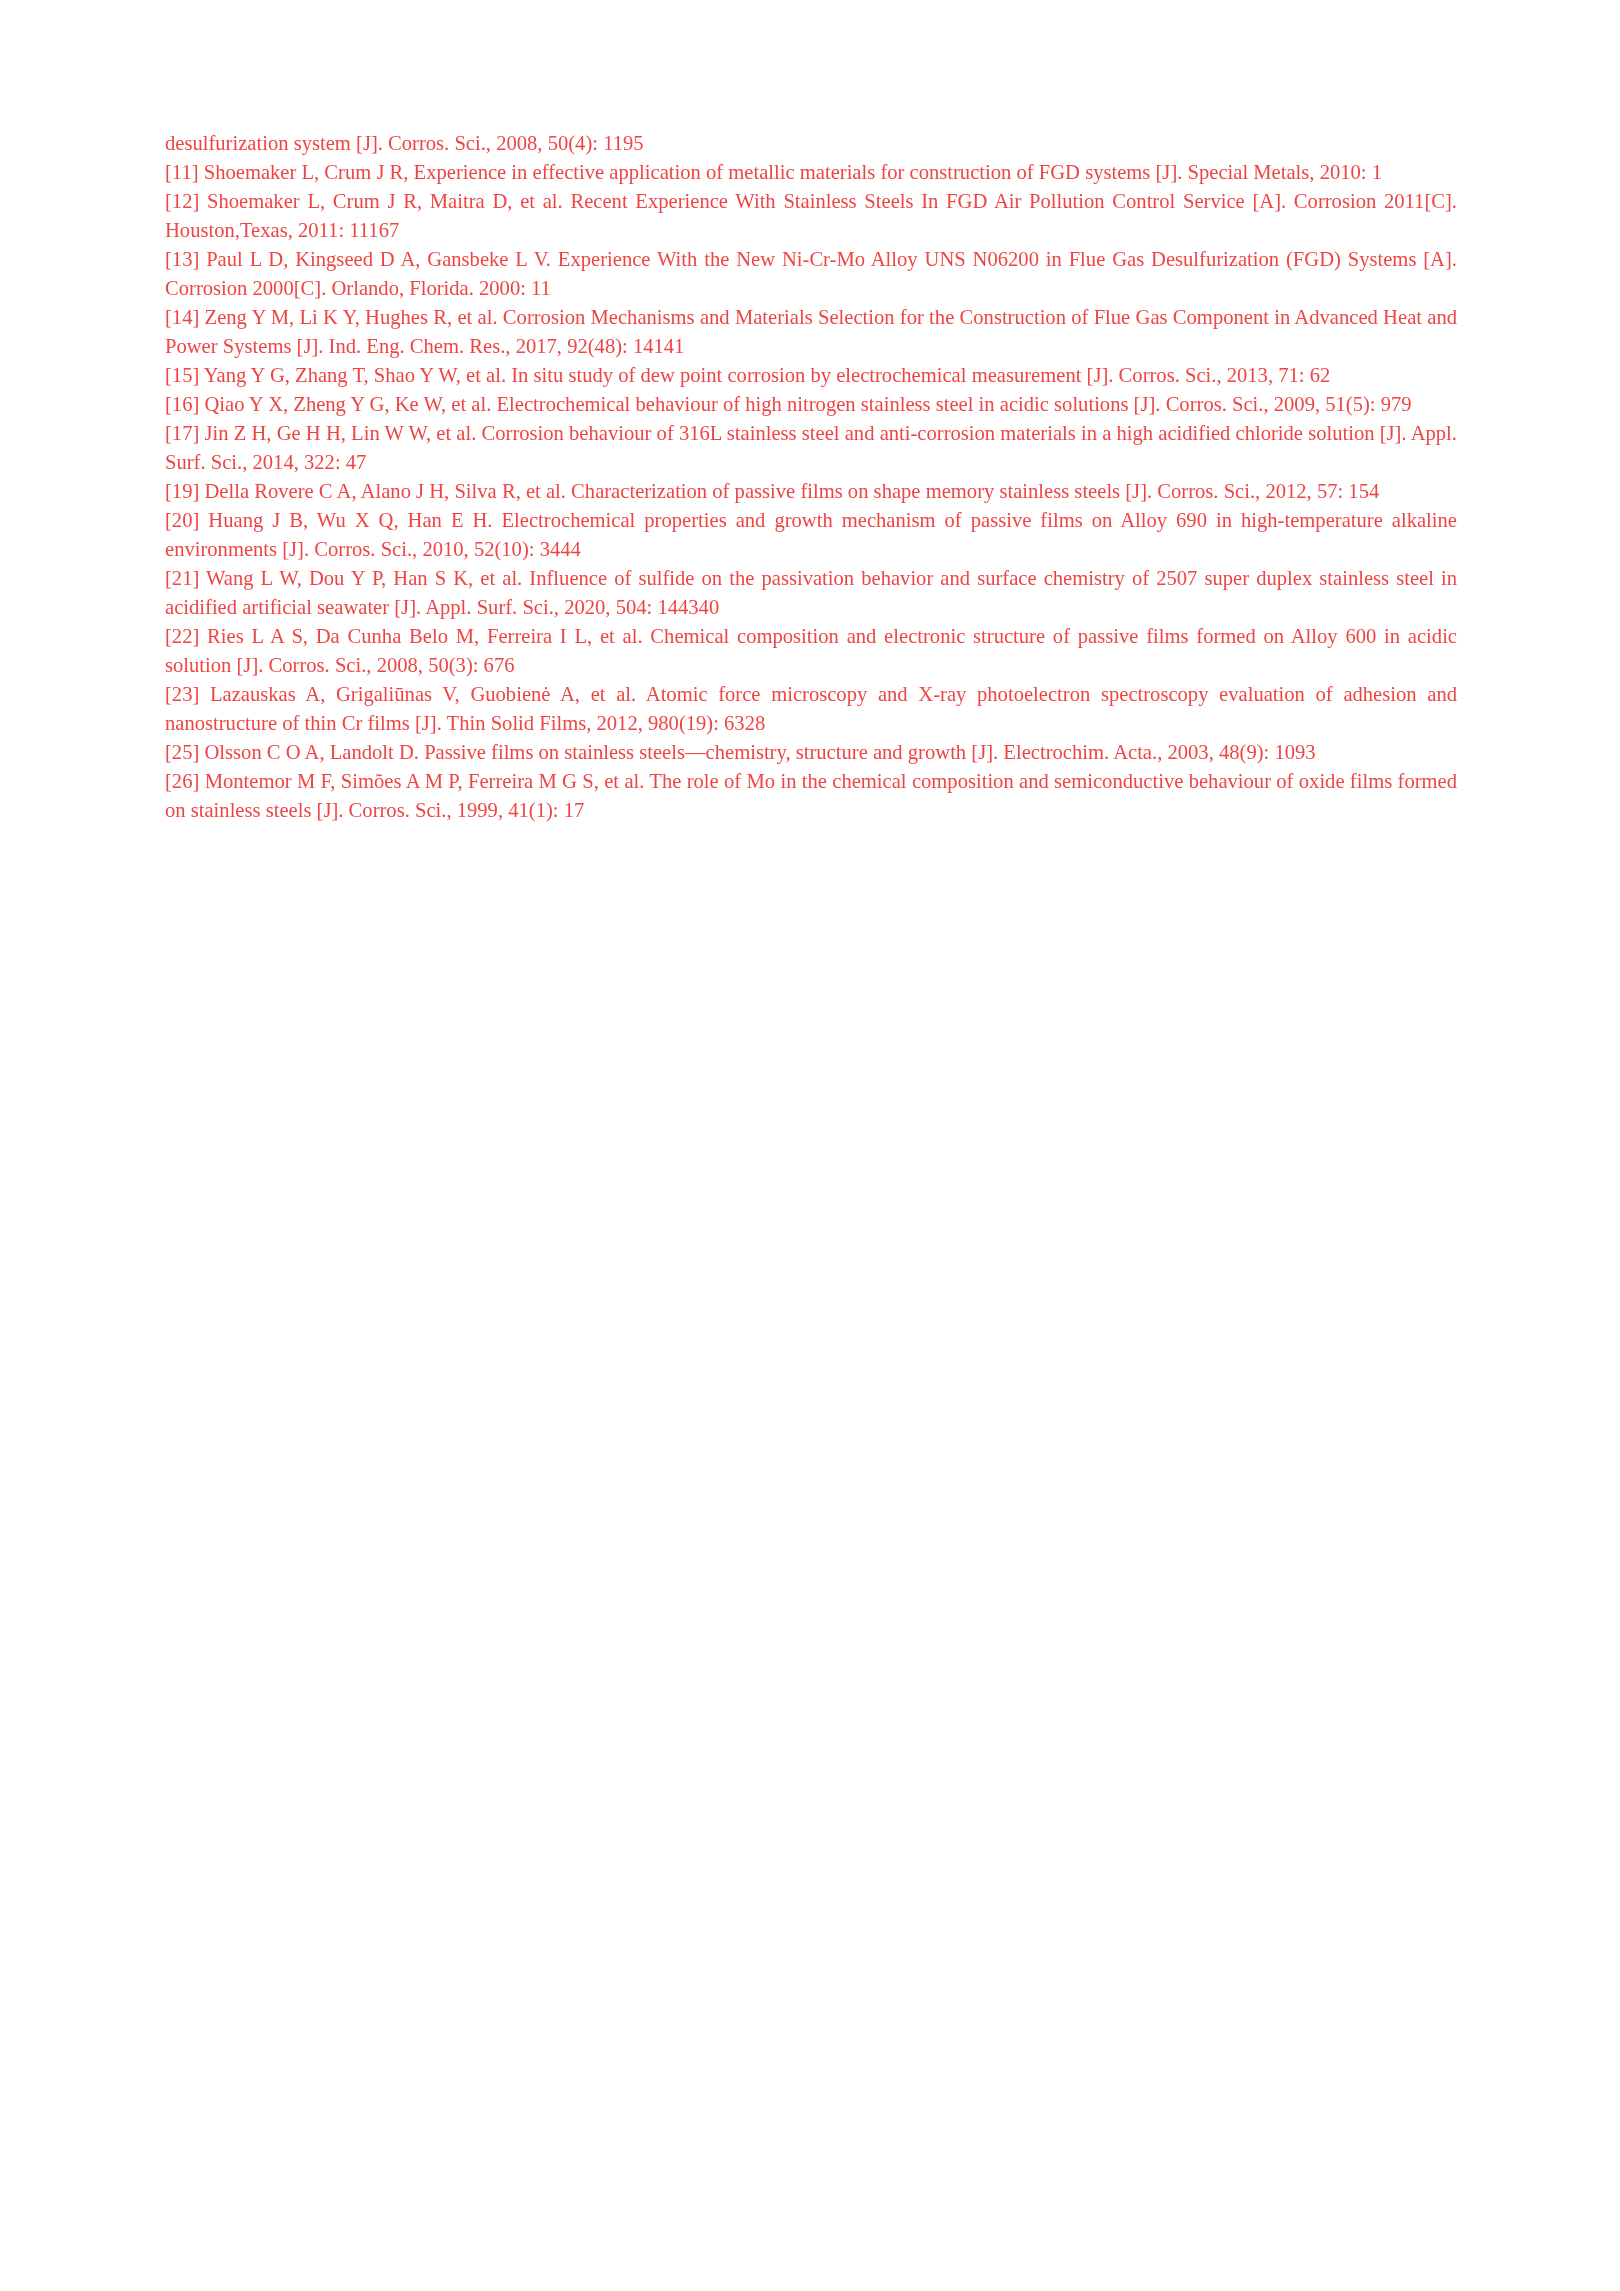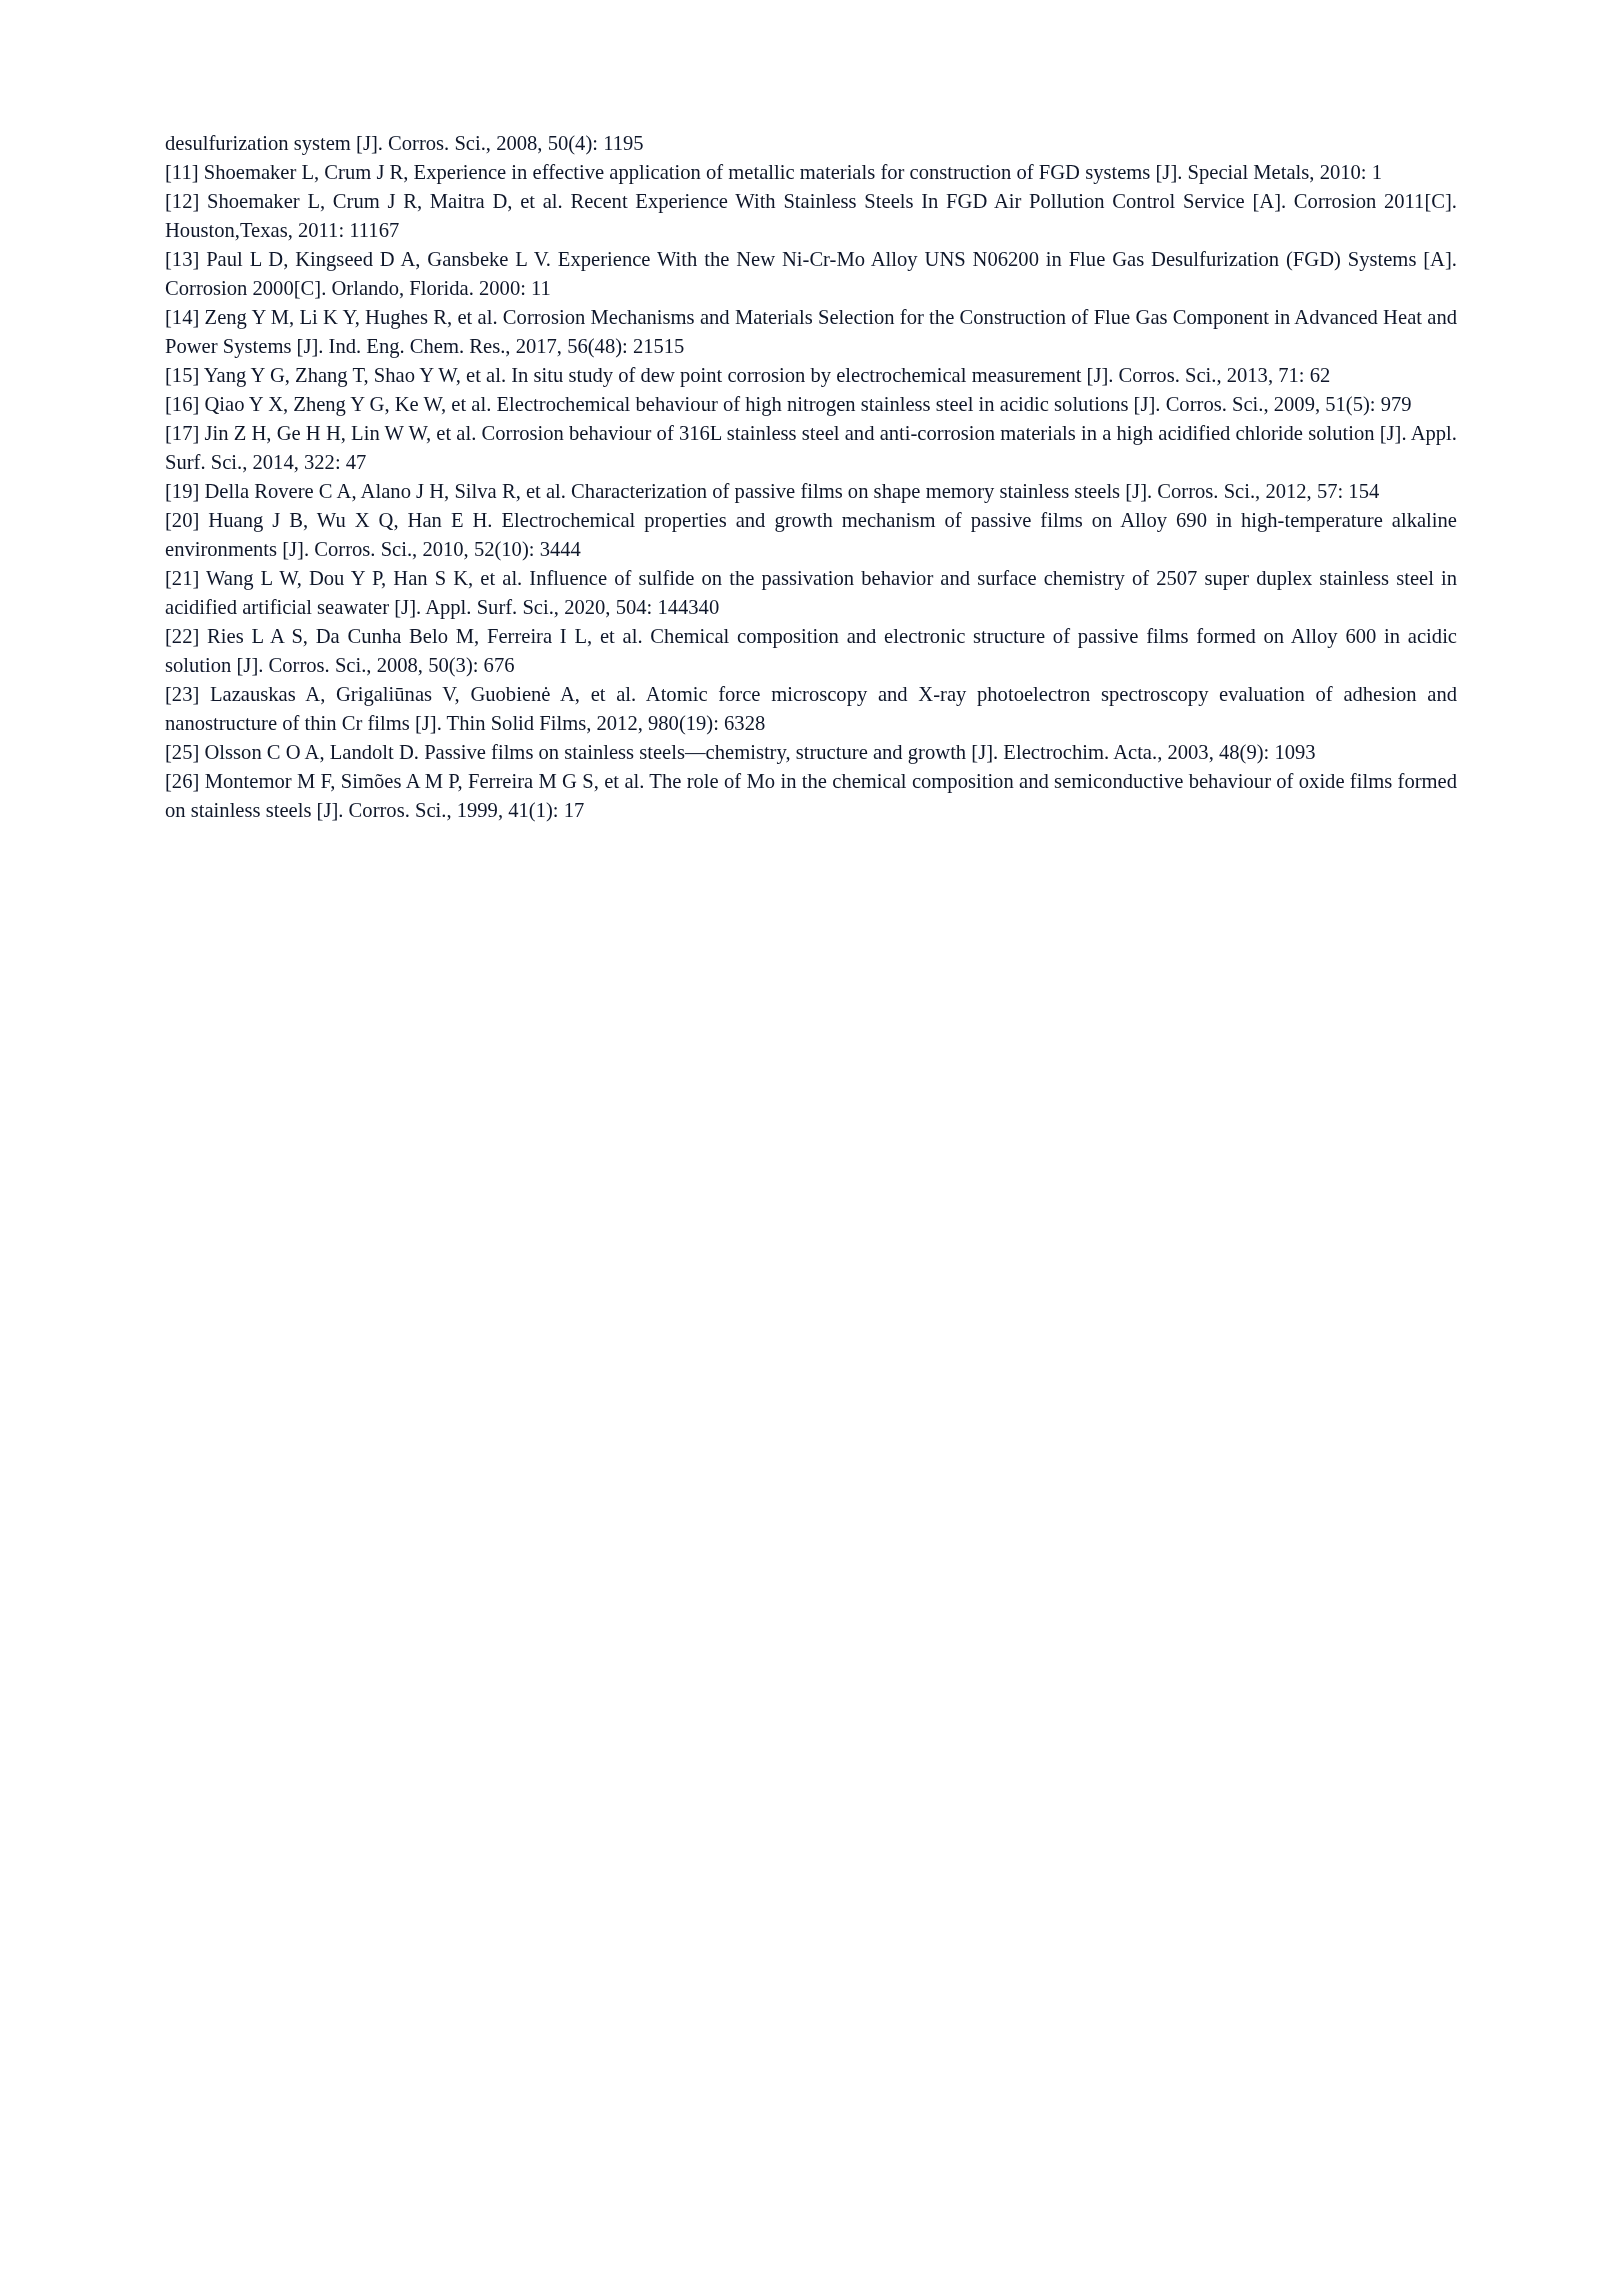--- a/index.html
+++ b/index.html
@@ -12,21 +12,21 @@
     width: 1620px;
     height: 2292px;
     background: #ffffff;
     overflow: hidden;
   }
   .text-block {
     position: absolute;
     left: 165px;
     top: 129px;
     width: 1292px;
-    color: #0f172a;
+    color: #ef4444;
     font-family: "Liberation Serif", "DejaVu Serif", serif;
     font-size: 20.6px;
     line-height: 29px;
   }
   .ref {
     margin: 0;
     padding: 0;
     text-align: justify;
     text-justify: inter-word;
   }
@@ -34,21 +34,21 @@
 </head>
 <body>
 
 <div class="page">
   <div class="text-block">
     <p class="ref">desulfurization system [J]. Corros. Sci., 2008, 50(4): 1195</p>
     <div>
         <p class="ref">[11] Shoemaker L, Crum J R, Experience in effective application of metallic materials for construction of FGD systems [J]. Special Metals, 2010: 1</p>
         <p class="ref">[12] Shoemaker L, Crum J R, Maitra D, et al. Recent Experience With Stainless Steels In FGD Air Pollution Control Service [A]. Corrosion 2011[C]. Houston,Texas, 2011: 11167</p>
         <p class="ref">[13] Paul L D, Kingseed D A, Gansbeke L V. Experience With the New Ni-Cr-Mo Alloy UNS N06200 in Flue Gas Desulfurization (FGD) Systems [A]. Corrosion 2000[C]. Orlando, Florida. 2000: 11</p>
-        <p class="ref">[14] Zeng Y M, Li K Y, Hughes R, et al. Corrosion Mechanisms and Materials Selection for the Construction of Flue Gas Component in Advanced Heat and Power Systems [J]. Ind. Eng. Chem. Res., 2017, 56(48): 21515</p>
+        <p class="ref">[14] Zeng Y M, Li K Y, Hughes R, et al. Corrosion Mechanisms and Materials Selection for the Construction of Flue Gas Component in Advanced Heat and Power Systems [J]. Ind. Eng. Chem. Res., 2017, 92(48): 14141</p>
         <p class="ref">[15] Yang Y G, Zhang T, Shao Y W, et al. In situ study of dew point corrosion by electrochemical measurement [J]. Corros. Sci., 2013, 71: 62</p>
         <p class="ref">[16] Qiao Y X, Zheng Y G, Ke W, et al. Electrochemical behaviour of high nitrogen stainless steel in acidic solutions [J]. Corros. Sci., 2009, 51(5): 979</p>
         <p class="ref">[17] Jin Z H, Ge H H, Lin W W, et al. Corrosion behaviour of 316L stainless steel and anti-corrosion materials in a high acidified chloride solution [J]. Appl. Surf. Sci., 2014, 322: 47</p>
         <p class="ref">[19] Della Rovere C A, Alano J H, Silva R, et al. Characterization of passive films on shape memory stainless steels [J]. Corros. Sci., 2012, 57: 154</p>
         <p class="ref">[20] Huang J B, Wu X Q, Han E H. Electrochemical properties and growth mechanism of passive films on Alloy 690 in high-temperature alkaline environments [J]. Corros. Sci., 2010, 52(10): 3444</p>
         <p class="ref">[21] Wang L W, Dou Y P, Han S K, et al. Influence of sulfide on the passivation behavior and surface chemistry of 2507 super duplex stainless steel in acidified artificial seawater [J]. Appl. Surf. Sci., 2020, 504: 144340</p>
         <p class="ref">[22] Ries L A S, Da Cunha Belo M, Ferreira I L, et al. Chemical composition and electronic structure of passive films formed on Alloy 600 in acidic solution [J]. Corros. Sci., 2008, 50(3): 676</p>
         <p class="ref">[23] Lazauskas A, Grigaliūnas V, Guobienė A, et al. Atomic force microscopy and X-ray photoelectron spectroscopy evaluation of adhesion and nanostructure of thin Cr films [J]. Thin Solid Films, 2012, 980(19): 6328</p>
         <p class="ref">[25] Olsson C O A, Landolt D. Passive films on stainless steels—chemistry, structure and growth [J]. Electrochim. Acta., 2003, 48(9): 1093</p>
         <p class="ref">[26] Montemor M F, Simões A M P, Ferreira M G S, et al. The role of Mo in the chemical composition and semiconductive behaviour of oxide films formed on stainless steels [J]. Corros. Sci., 1999, 41(1): 17</p>

